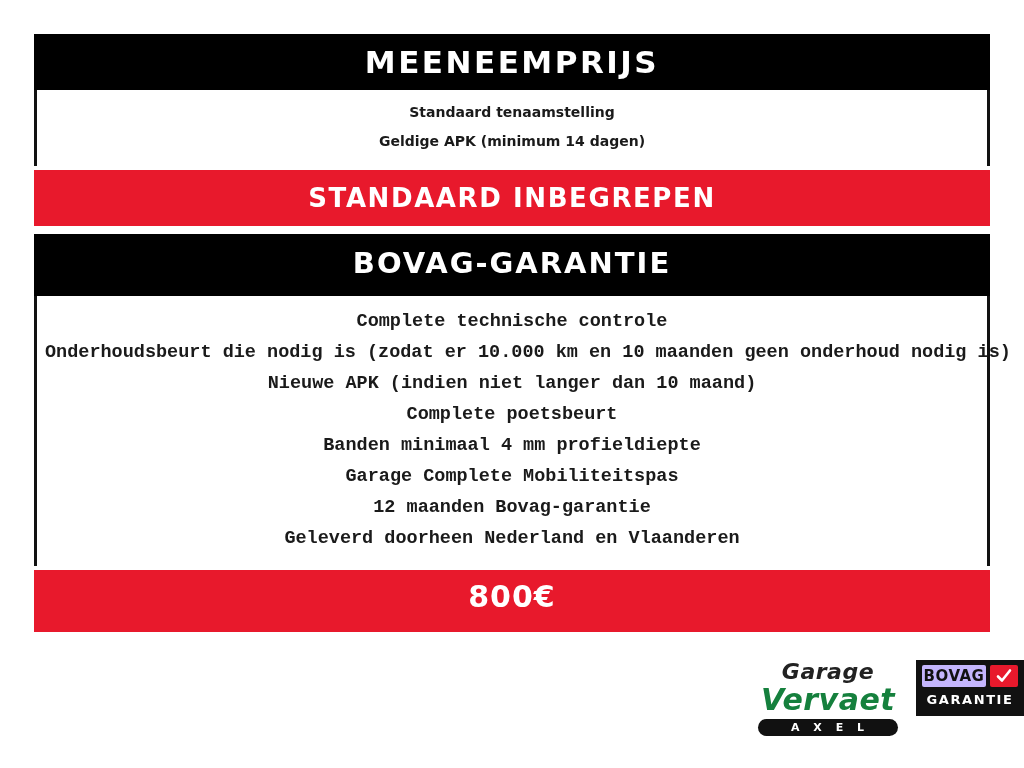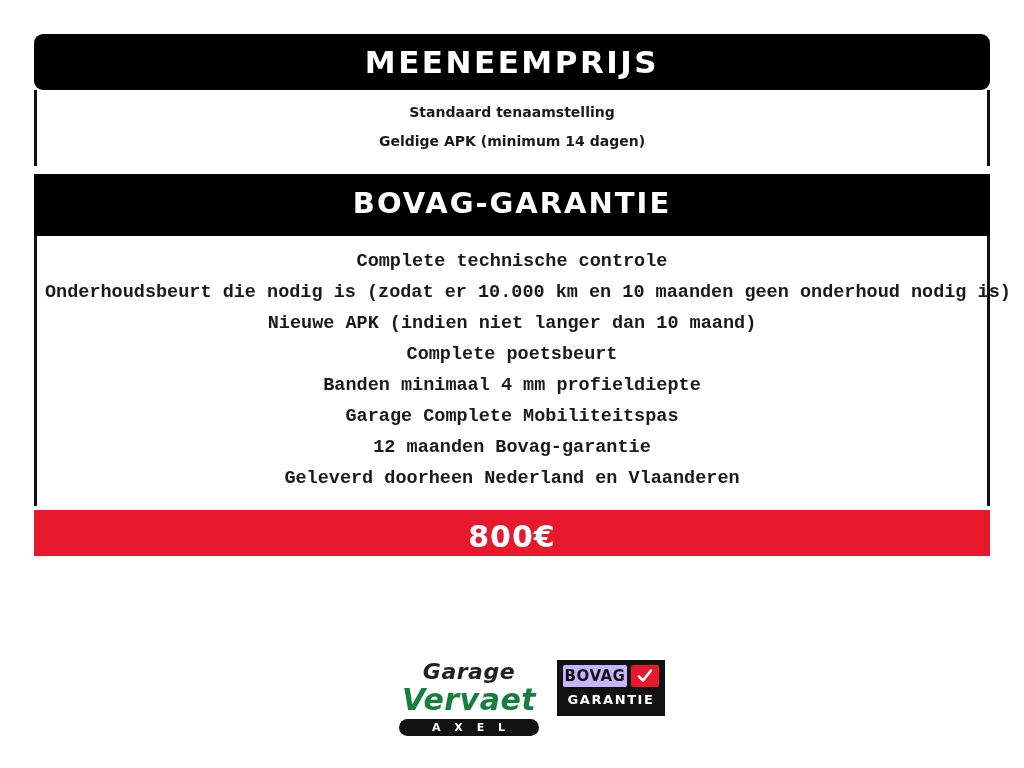--- a/index.html
+++ b/index.html
@@ -48,21 +48,20 @@
     text-align: center;
     border-left: 3px solid #111111;
     border-right: 3px solid #111111;
   }
 
   .title-meeneemprijs {
     font-size: 31px;
     line-height: 56px;
     height: 56px;
     letter-spacing: 2.5px;
-    border-radius: 9px;
   }
 
   .subblock {
     padding: 8px 10px 10px 10px;
   }
   .subblock .line {
     font-size: 14px;
     font-weight: bold;
     line-height: 29px;
   }
@@ -90,33 +89,33 @@
     font-size: 18.5px;
     font-weight: bold;
     line-height: 31px;
     white-space: nowrap;
     font-family: Liberation Mono, monospace;
   }
 
   .price-band {
     font-size: 30px;
     line-height: 54px;
-    height: 46px;
+    height: 62px;
     letter-spacing: 1px;
     margin-top: 4px;
   }
 
   
   .logos {
     position: absolute;
     left: 0;
     right: 0;
     top: 660px;
     display: flex;
-    justify-content: center;
+    justify-content: flex-end;
     align-items: flex-start;
     gap: 18px;
     padding-left: 40px;
   }
 
   .garage-logo {
     width: 140px;
     text-align: center;
     position: relative;
   }
@@ -196,20 +195,21 @@
 
   <div class="sheet">
 
     <div class="band-black title-meeneemprijs">MEENEEMPRIJS</div>
 
     <div class="band-white subblock">
       <div class="line">Standaard tenaamstelling</div>
       <div class="line">Geldige APK (minimum 14 dagen)</div>
     </div>
 
+    <div class="band-red standaard-inbegrepen">STANDAARD INBEGREPEN</div>
 
     <div class="band-black bovag-title">BOVAG-GARANTIE</div>
 
     <div class="band-white bovag-list">
       <div class="line">Complete technische controle</div>
       <div class="line">Onderhoudsbeurt die nodig is (zodat er 10.000 km en 10 maanden geen onderhoud nodig is)</div>
       <div class="line">Nieuwe APK (indien niet langer dan 10 maand)</div>
       <div class="line">Complete poetsbeurt</div>
       <div class="line">Banden minimaal 4 mm profieldiepte</div>
       <div class="line">Garage Complete Mobiliteitspas</div>

